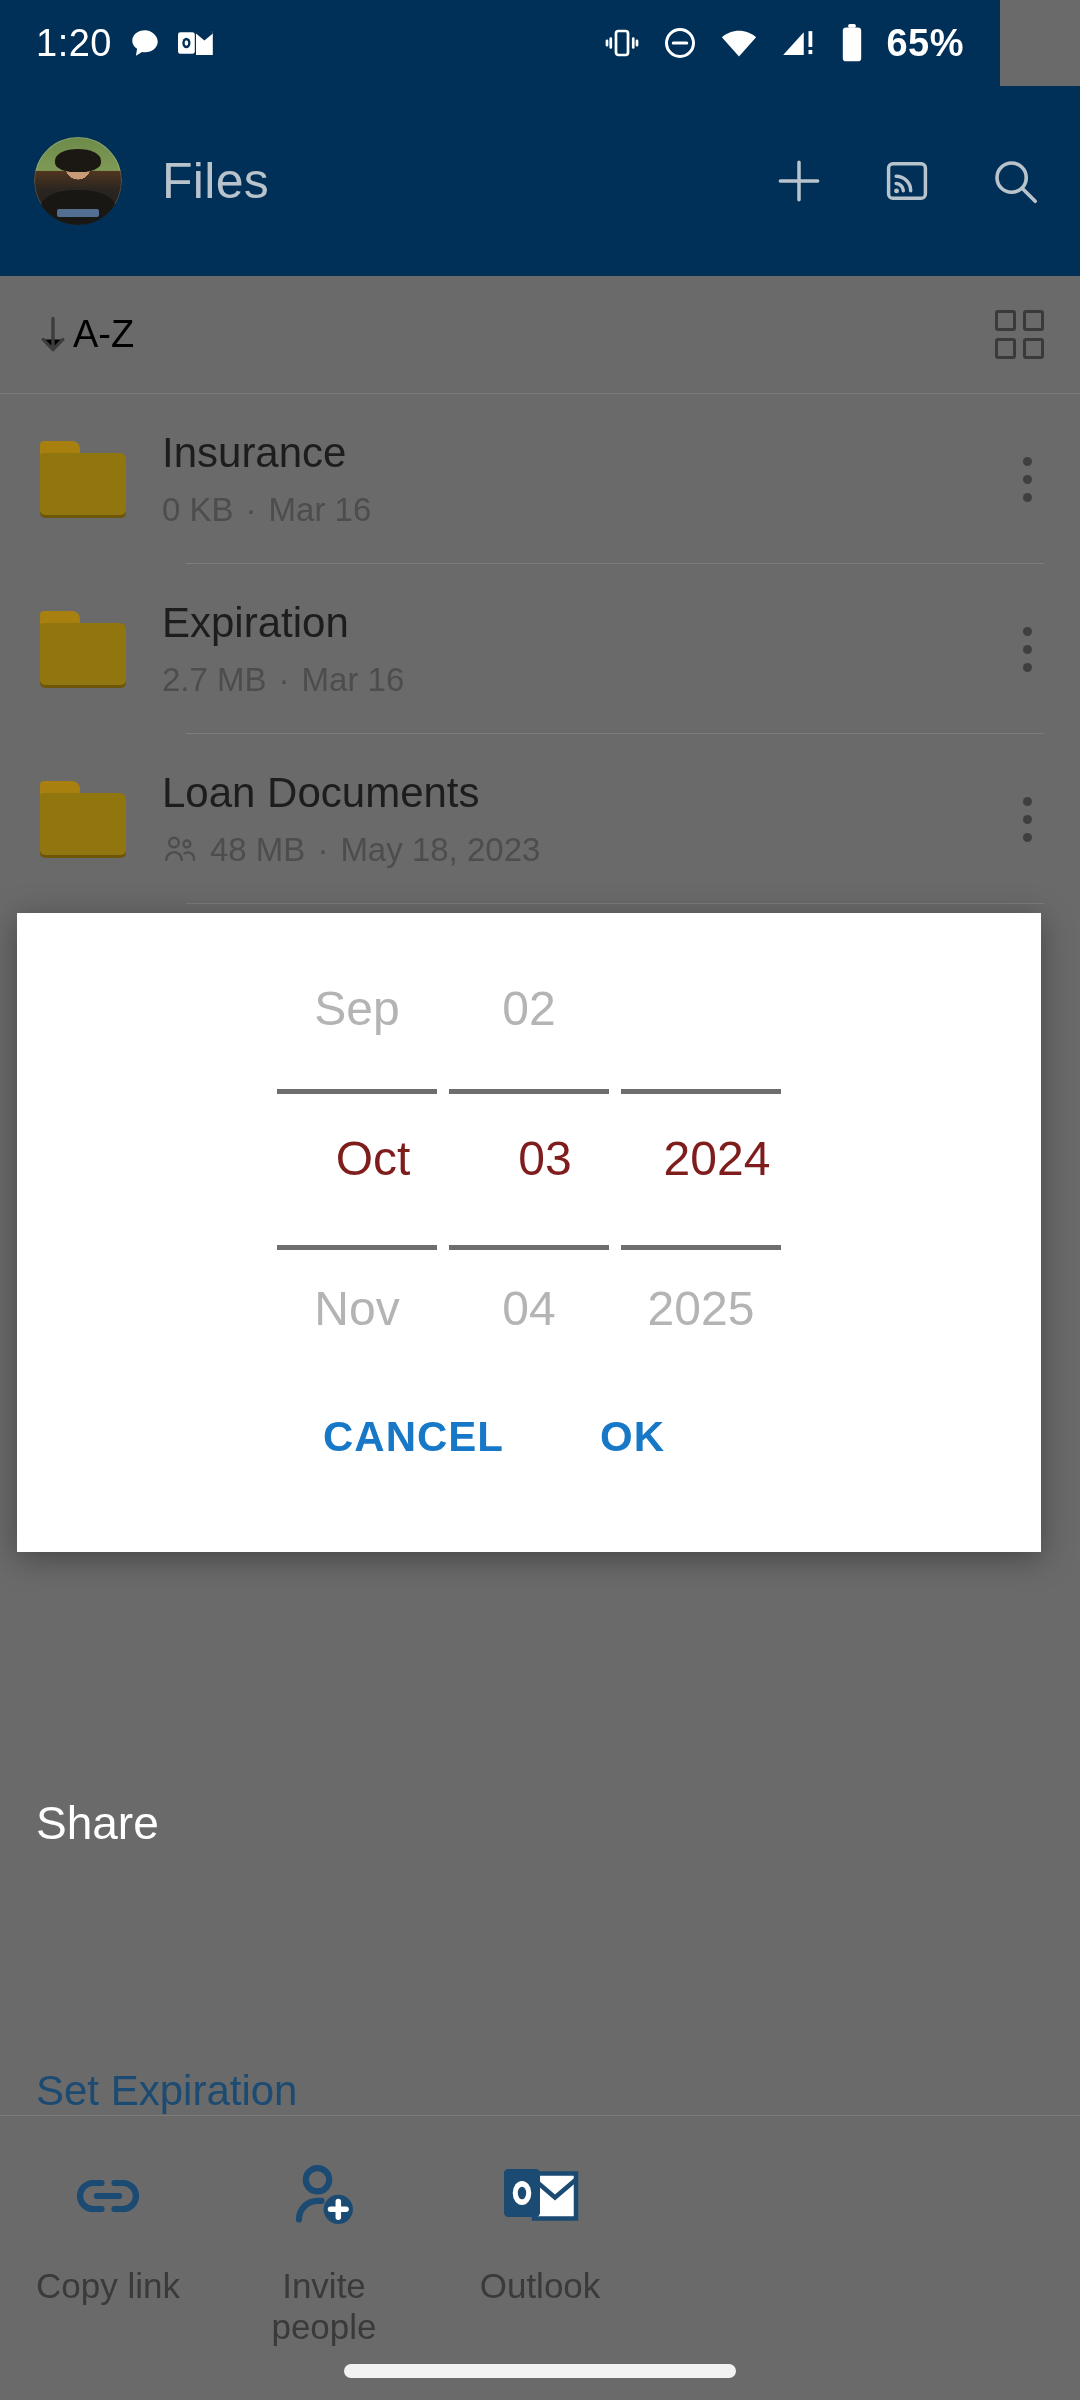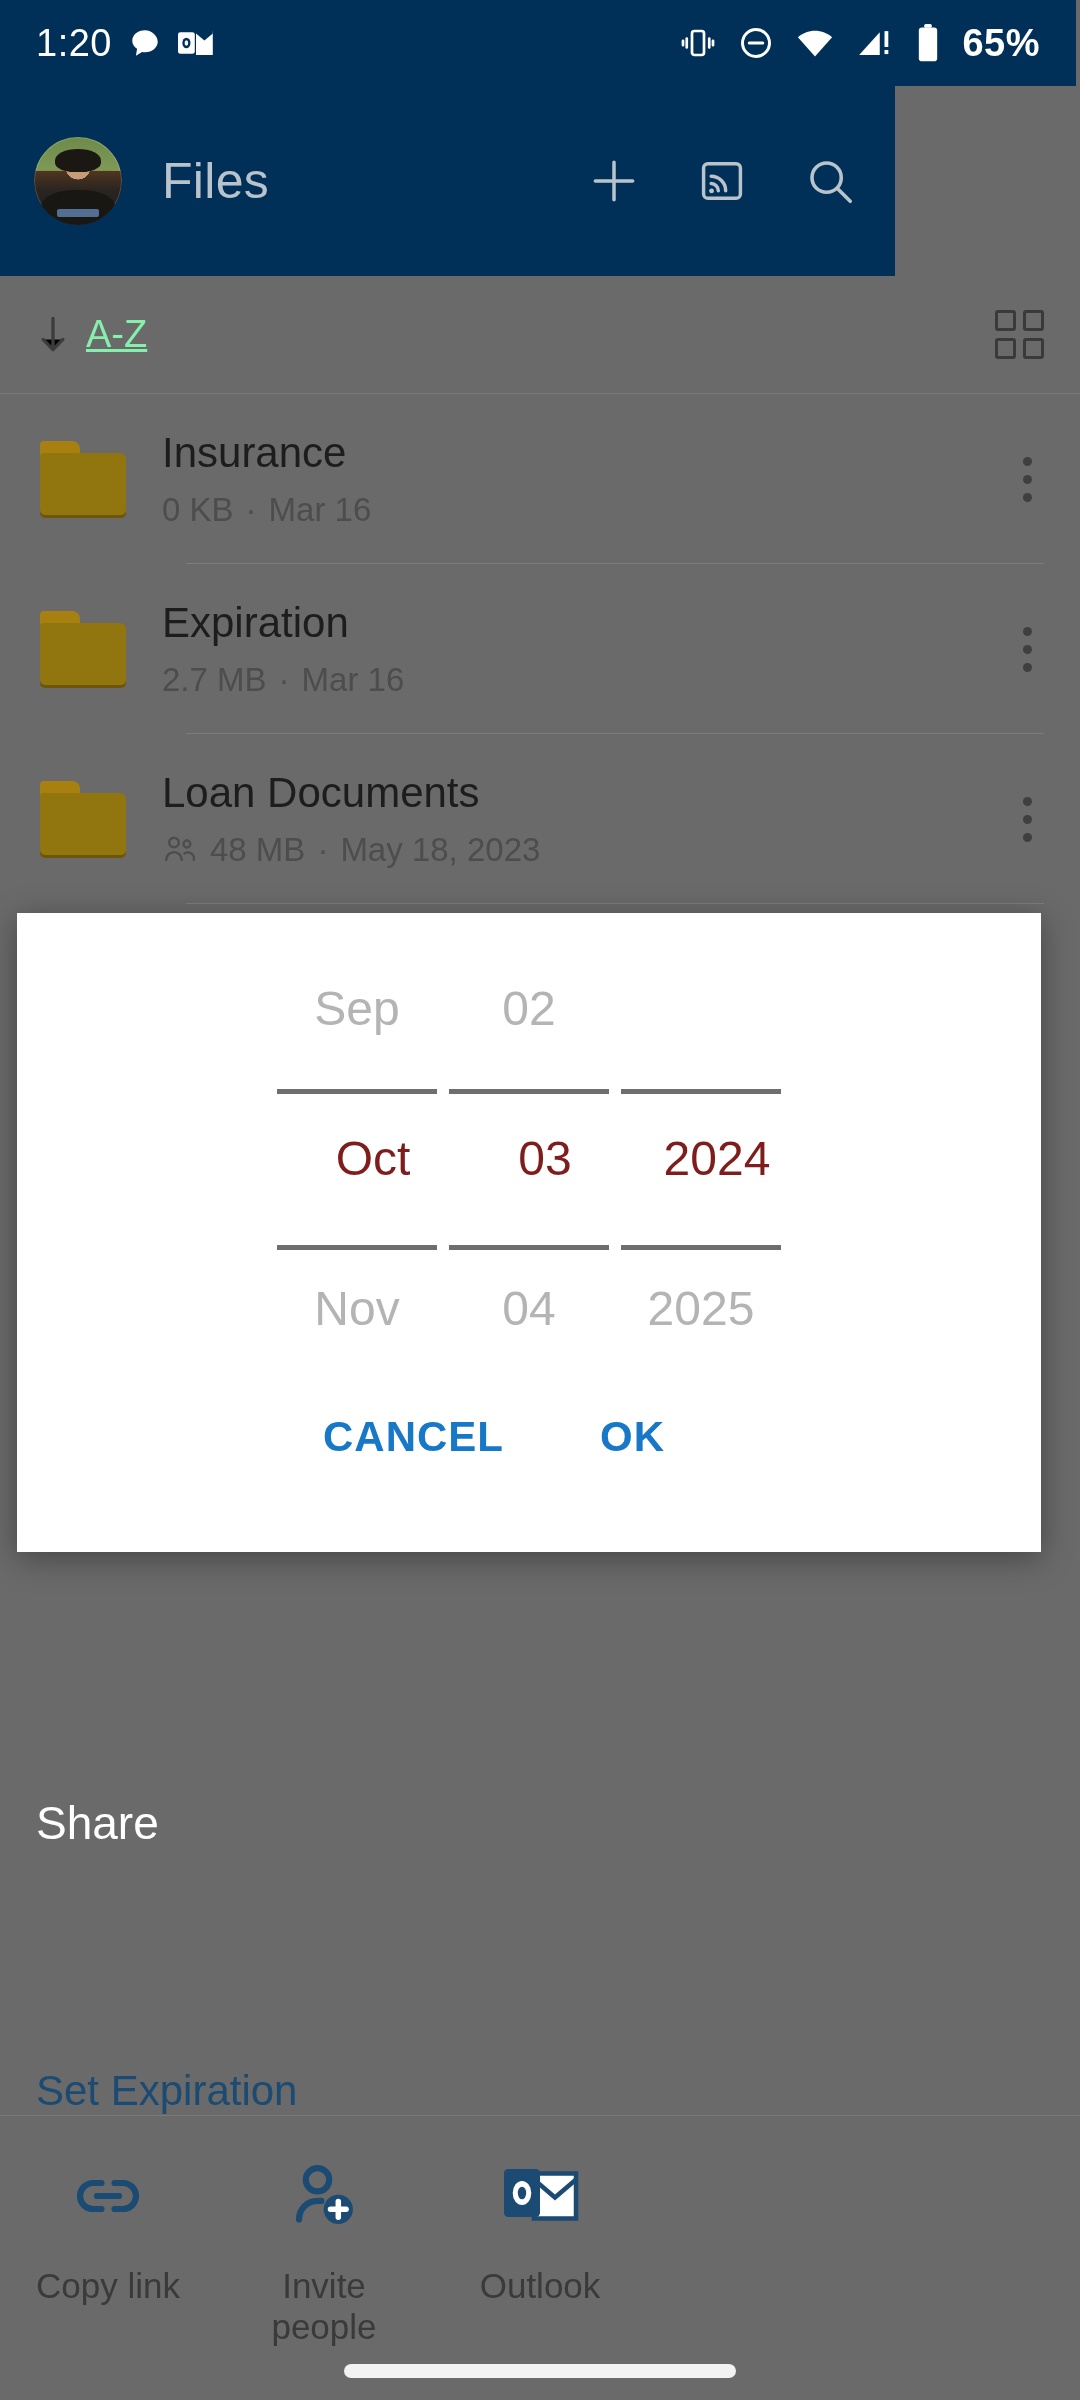--- a/index.html
+++ b/index.html
@@ -5,33 +5,33 @@
   * { margin:0; padding:0; box-sizing:border-box; }
   html,body { width:1080px; height:2400px; overflow:hidden; }
   body {
     font-family:"Liberation Sans", sans-serif;
     background:#6a6a6a;
     position:relative;
   }
 
   
   #status-bar{
-    position:absolute; top:0; left:0; width:1076px; height:86px;
+    position:absolute; top:0; left:0; width:1000px; height:86px;
     background:#003057; display:flex; align-items:center;
     padding:0 36px; color:#ffffff;
   }
   #status-left{ display:flex; align-items:center; gap:16px; }
   .clock{ font-size:38px; font-weight:400; letter-spacing:.5px; }
   #status-right{ margin-left:auto; display:flex; align-items:center; gap:22px; }
   .pct{ font-size:38px; font-weight:600; letter-spacing:.5px; }
   .sicon{ display:block; }
 
   
   #app-bar{
-    position:absolute; top:86px; left:0; width:895px; height:190px;
+    position:absolute; top:86px; left:0; width:1080px; height:190px;
     background:#003057; display:flex; align-items:center; padding:0 34px;
   }
   #avatar{
     width:88px; height:88px; border-radius:50%;
     background:
       radial-gradient(circle at 50% 34%, #c79a78 0 17%, rgba(0,0,0,0) 17.5%),
       linear-gradient(180deg,#6d8a4a 0%, #7f9a56 38%, #50351f 39%, #2a2520 60%, #1d1c1a 100%);
     box-shadow:inset 0 0 0 1px rgba(255,255,255,.18);
     overflow:hidden; position:relative; flex:0 0 auto;
   }
@@ -56,21 +56,21 @@
 
   
   #underlay{
     position:absolute; top:276px; left:0; width:1080px; height:2124px;
     background:#6a6a6a;
   }
   #sort-bar{
     height:118px; display:flex; align-items:center; padding:0 36px;
     border-bottom:1px solid #7a7a7a;
   }
-  #sort-label{ font-size:38px; color:#86efac; margin-left:16px;text-decoration:underline; }
+  #sort-label{ font-size:38px; color:#000000; margin-left:3px; }
   #grid-toggle{ margin-left:auto; display:flex; flex-direction:column; gap:7px; }
   .gt-row{ display:flex; gap:7px; }
   .gt-sq{ width:21px; height:21px; border:3px solid #3a3a3a; border-radius:3px; }
 
   .file-row{
     height:170px; display:flex; align-items:center; padding:0 36px;
     position:relative;
   }
   .file-row:after{
     content:""; position:absolute; left:186px; right:36px; bottom:0;

